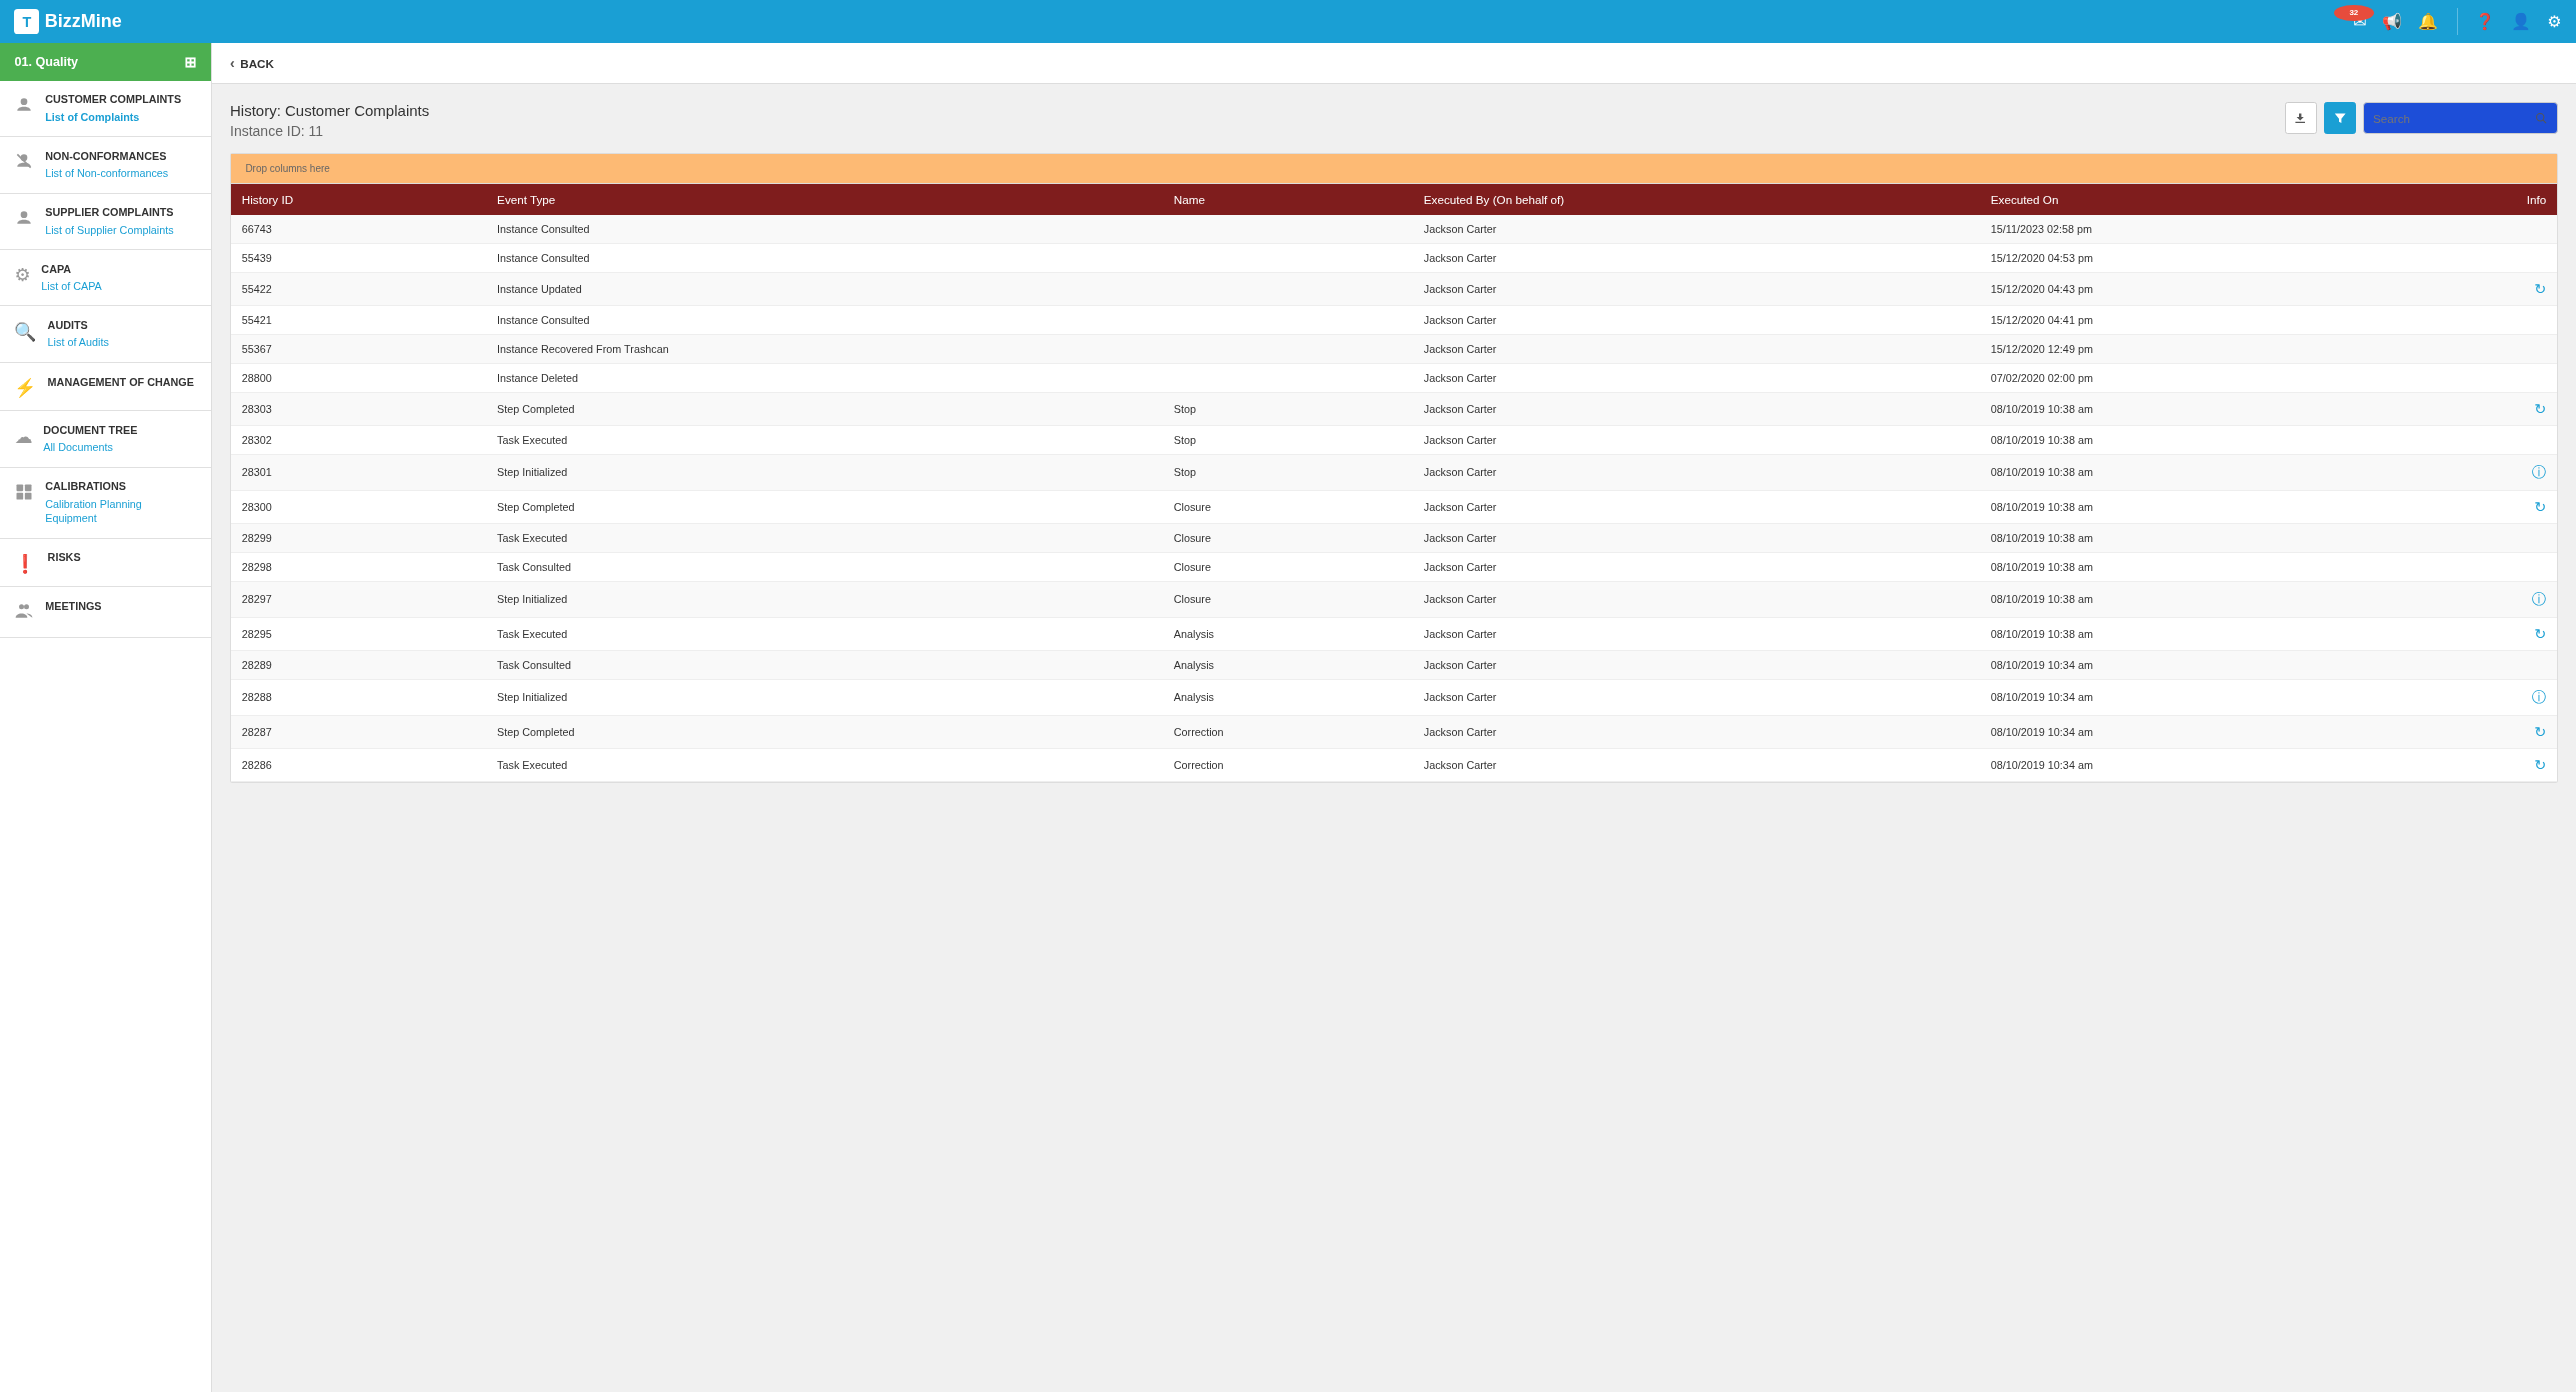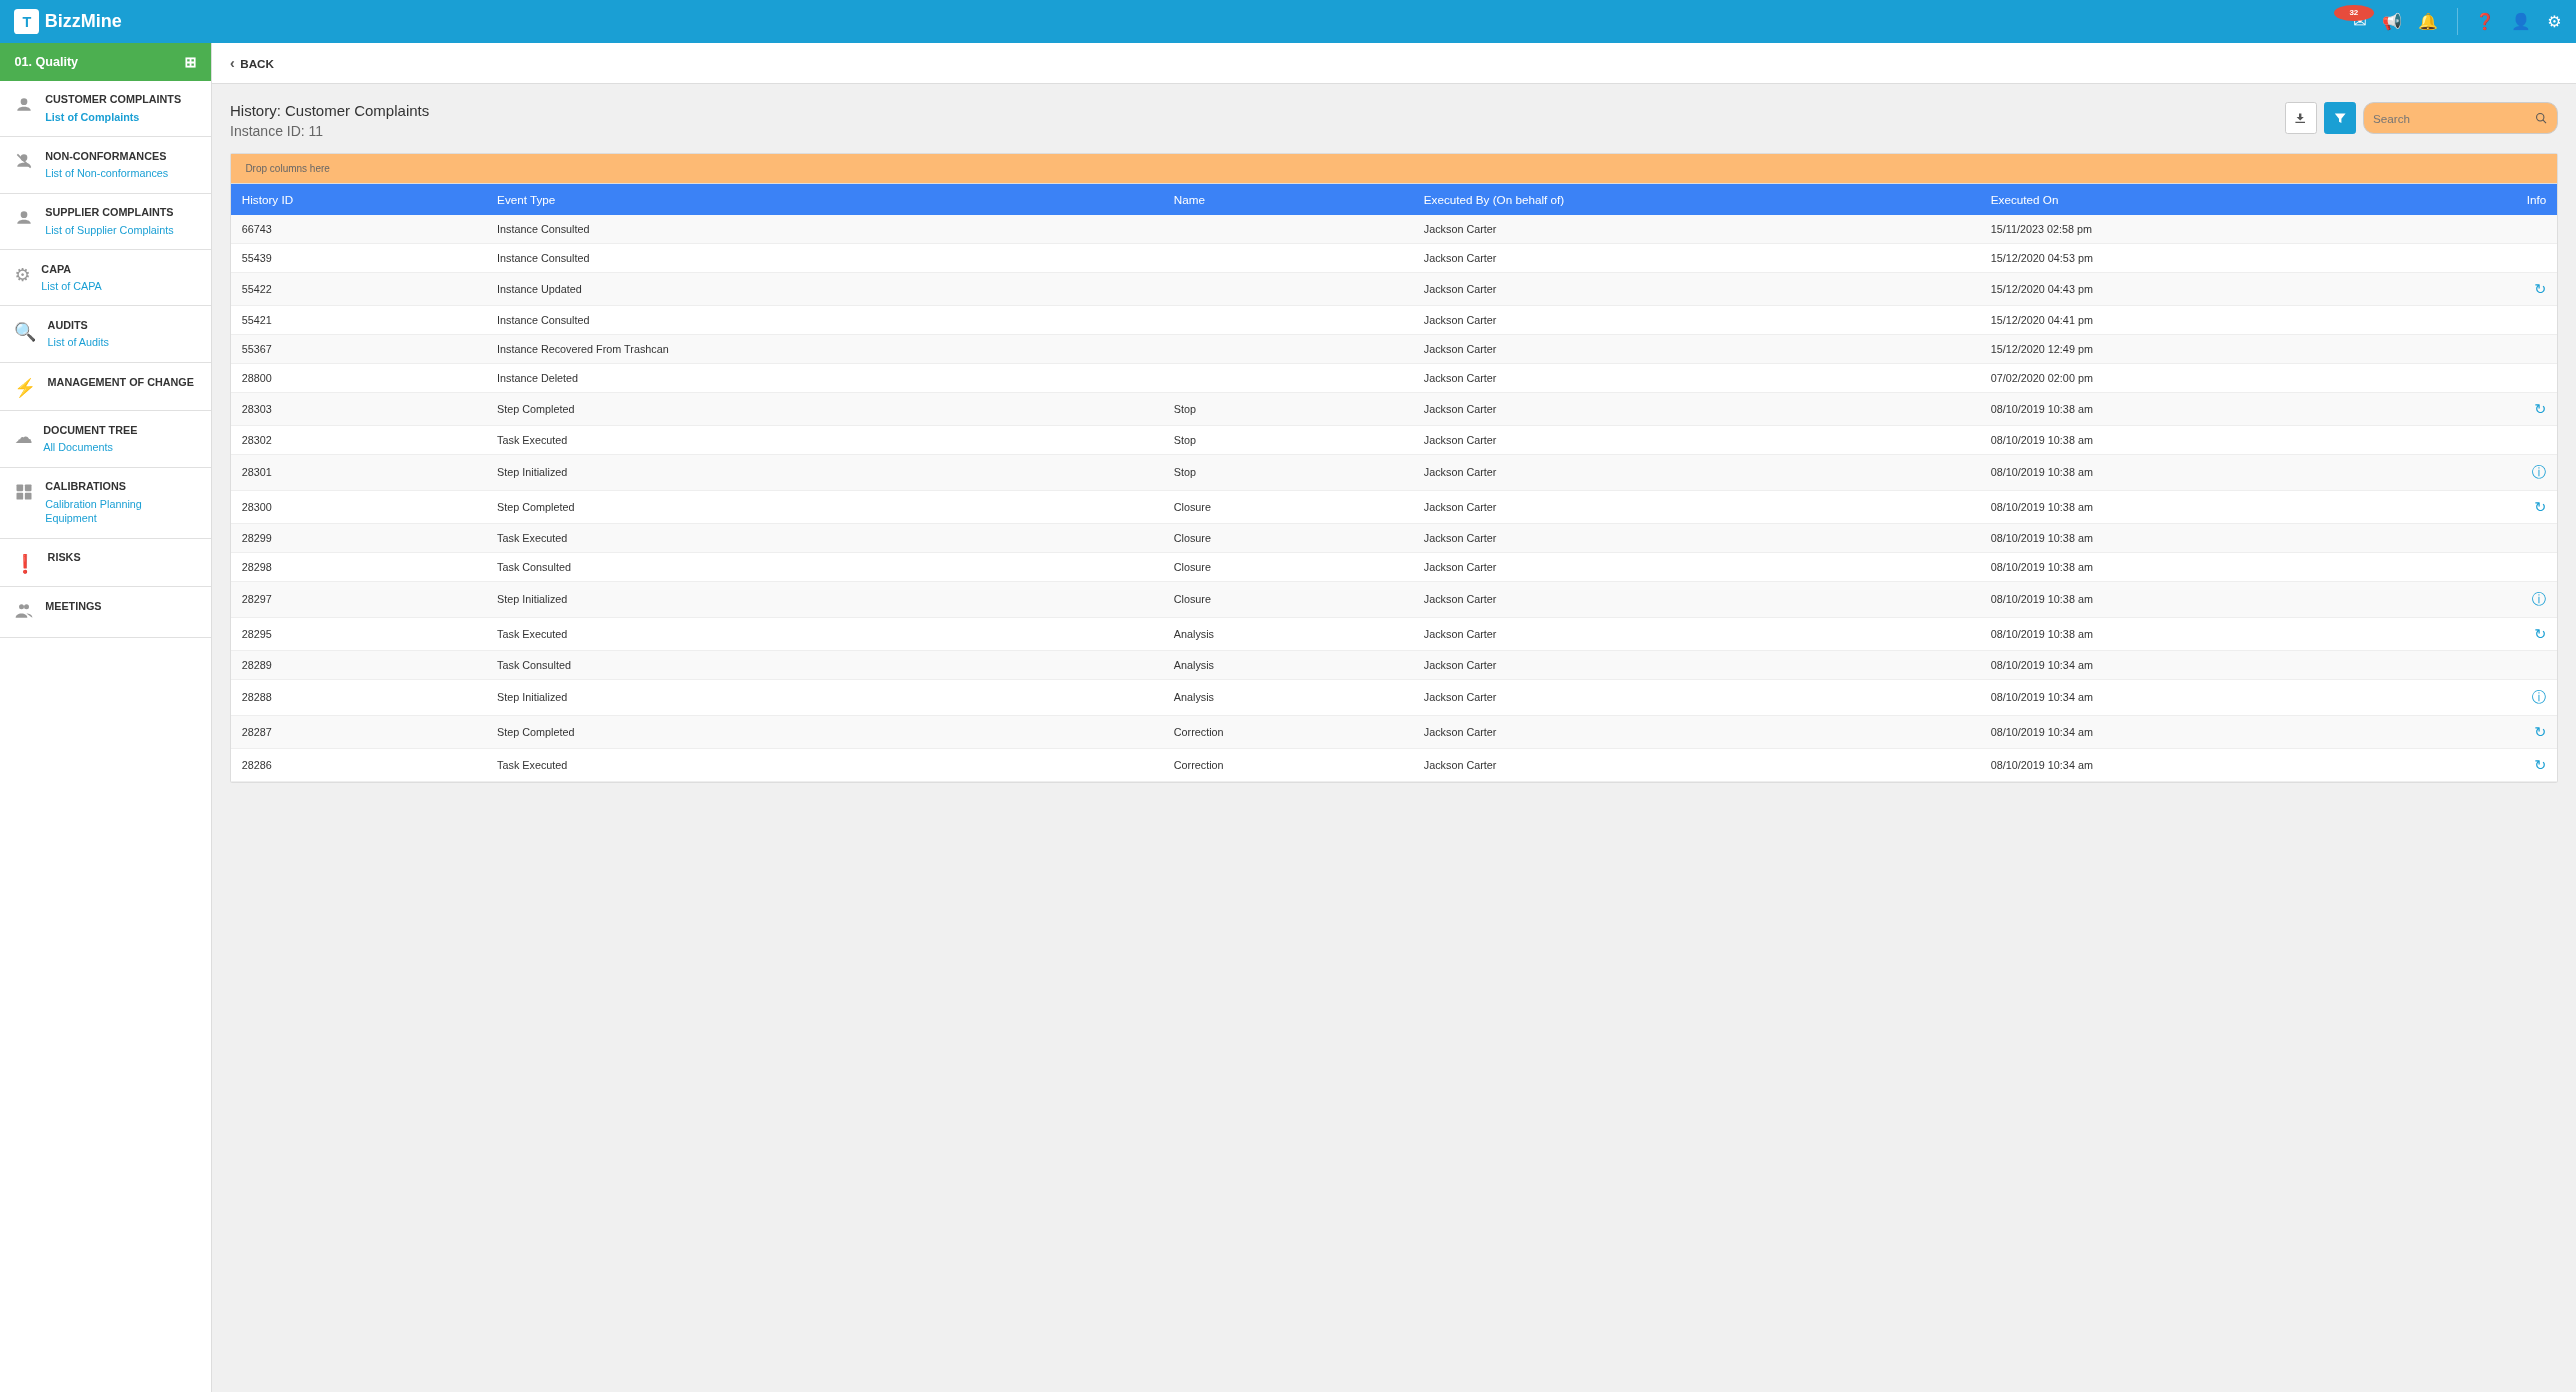--- a/index.html
+++ b/index.html
@@ -200,22 +200,22 @@
       align-items: center;
       justify-content: center;
       cursor: pointer;
       font-size: 14.4px;
     }
     .toolbar-btn.filter { background: #1a9fd4; color: white; border-color: #1a9fd4; }
     .search-box {
       display: flex;
       align-items: center;
       border: 0.9px solid #ccc;
-      border-radius: 11px;
-      background: #fdba74;
+      border-radius: 4px;
+      background: #1d4ed8;
       height: 32px;
     }
     .search-input {
       border: none;
       outline: none;
       padding: 0 9px;
       font-size: 11.7px;
       width: 161px;
       background: transparent;
     }
@@ -243,21 +243,21 @@
       font-size: 10px;
       color: #666;
       border-bottom: 0.9px solid #ddd;
       background: #fdba74;
     }
     table {
       width: 100%;
       border-collapse: collapse;
     }
     thead tr {
-      background: #3b82f6;
+      background: #7f1d1d;
       color: white;
       padding-left: 6px;
     }
     thead th {
       padding: 9px 10.8px;
       text-align: left;
       font-size: 11.7px;
       font-weight: normal;
       white-space: nowrap;
     }

